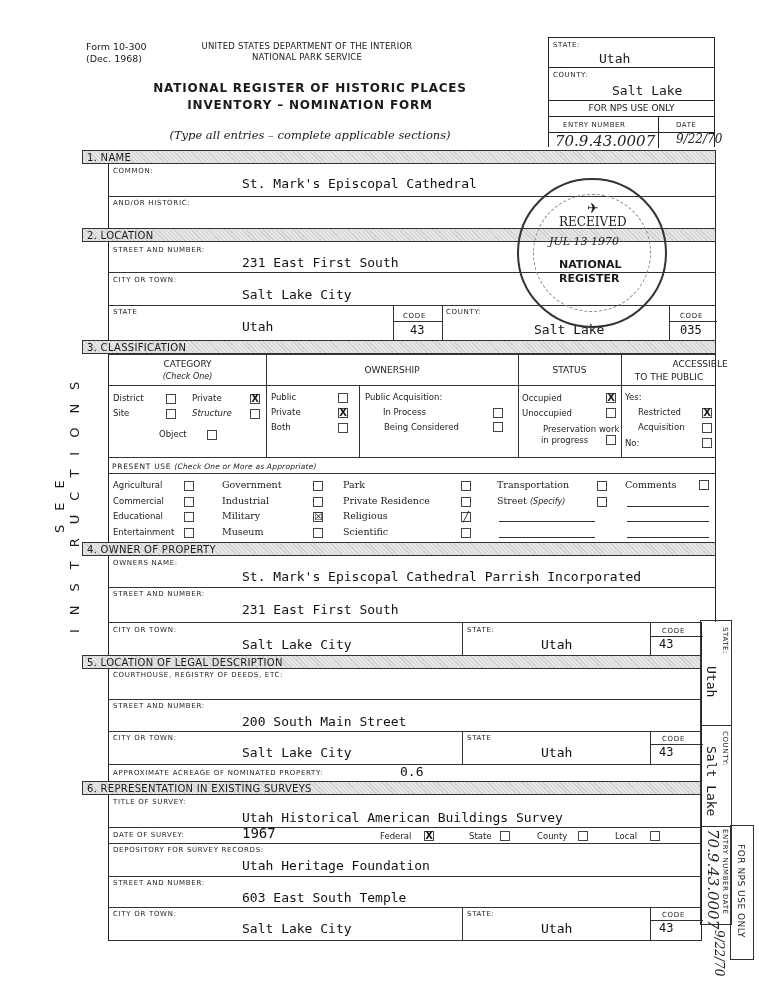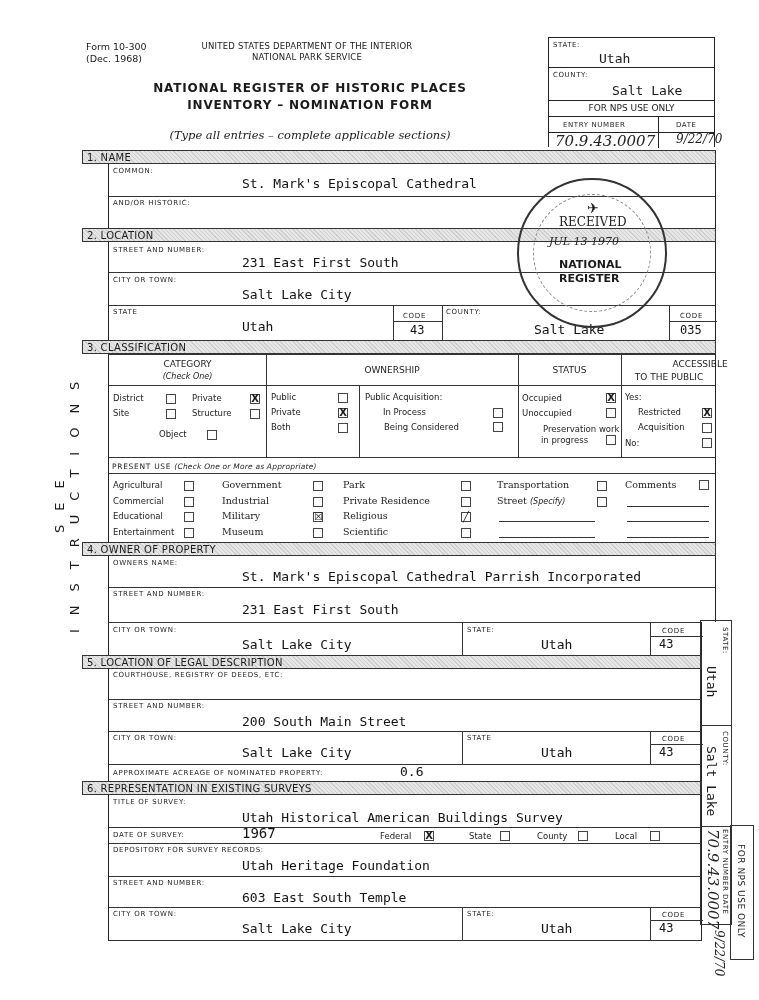--- a/index.html
+++ b/index.html
@@ -149,21 +149,21 @@
   <div class="ct" style="left:512px;top:4px;width:96px;text-align:center;font-size:9px;margin-left:31px;">ACCESSIBLE</div>
   <div class="ct" style="left:512px;top:17px;width:96px;text-align:center;font-size:9px;">TO THE PUBLIC</div>
   <div class="hline" style="left:0;top:30px;width:100%;"></div>
 
   <div class="ct" style="left:4px;top:38px;">District</div>
   <div class="cb" style="left:57px;top:39px;"></div>
   <div class="ct" style="left:83px;top:38px;">Private</div>
   <div class="cb" style="left:141px;top:39px;">X</div>
   <div class="ct" style="left:4px;top:53px;">Site</div>
   <div class="cb" style="left:57px;top:54px;"></div>
-  <div class="ct" style="left:83px;top:53px;">Structure</div>
+  <div class="ct" style="left:83px;top:53px;font-style:italic;">Structure</div>
   <div class="cb" style="left:141px;top:54px;"></div>
   <div class="ct" style="left:50px;top:74px;">Object</div>
   <div class="cb" style="left:98px;top:75px;"></div>
 
   <div class="vline" style="left:250px;top:30px;height:72px;"></div>
   <div class="ct" style="left:162px;top:37px;">Public</div>
   <div class="cb" style="left:229px;top:38px;"></div>
   <div class="ct" style="left:162px;top:52px;">Private</div>
   <div class="cb" style="left:229px;top:53px;">X</div>
   <div class="ct" style="left:162px;top:67px;">Both</div>

